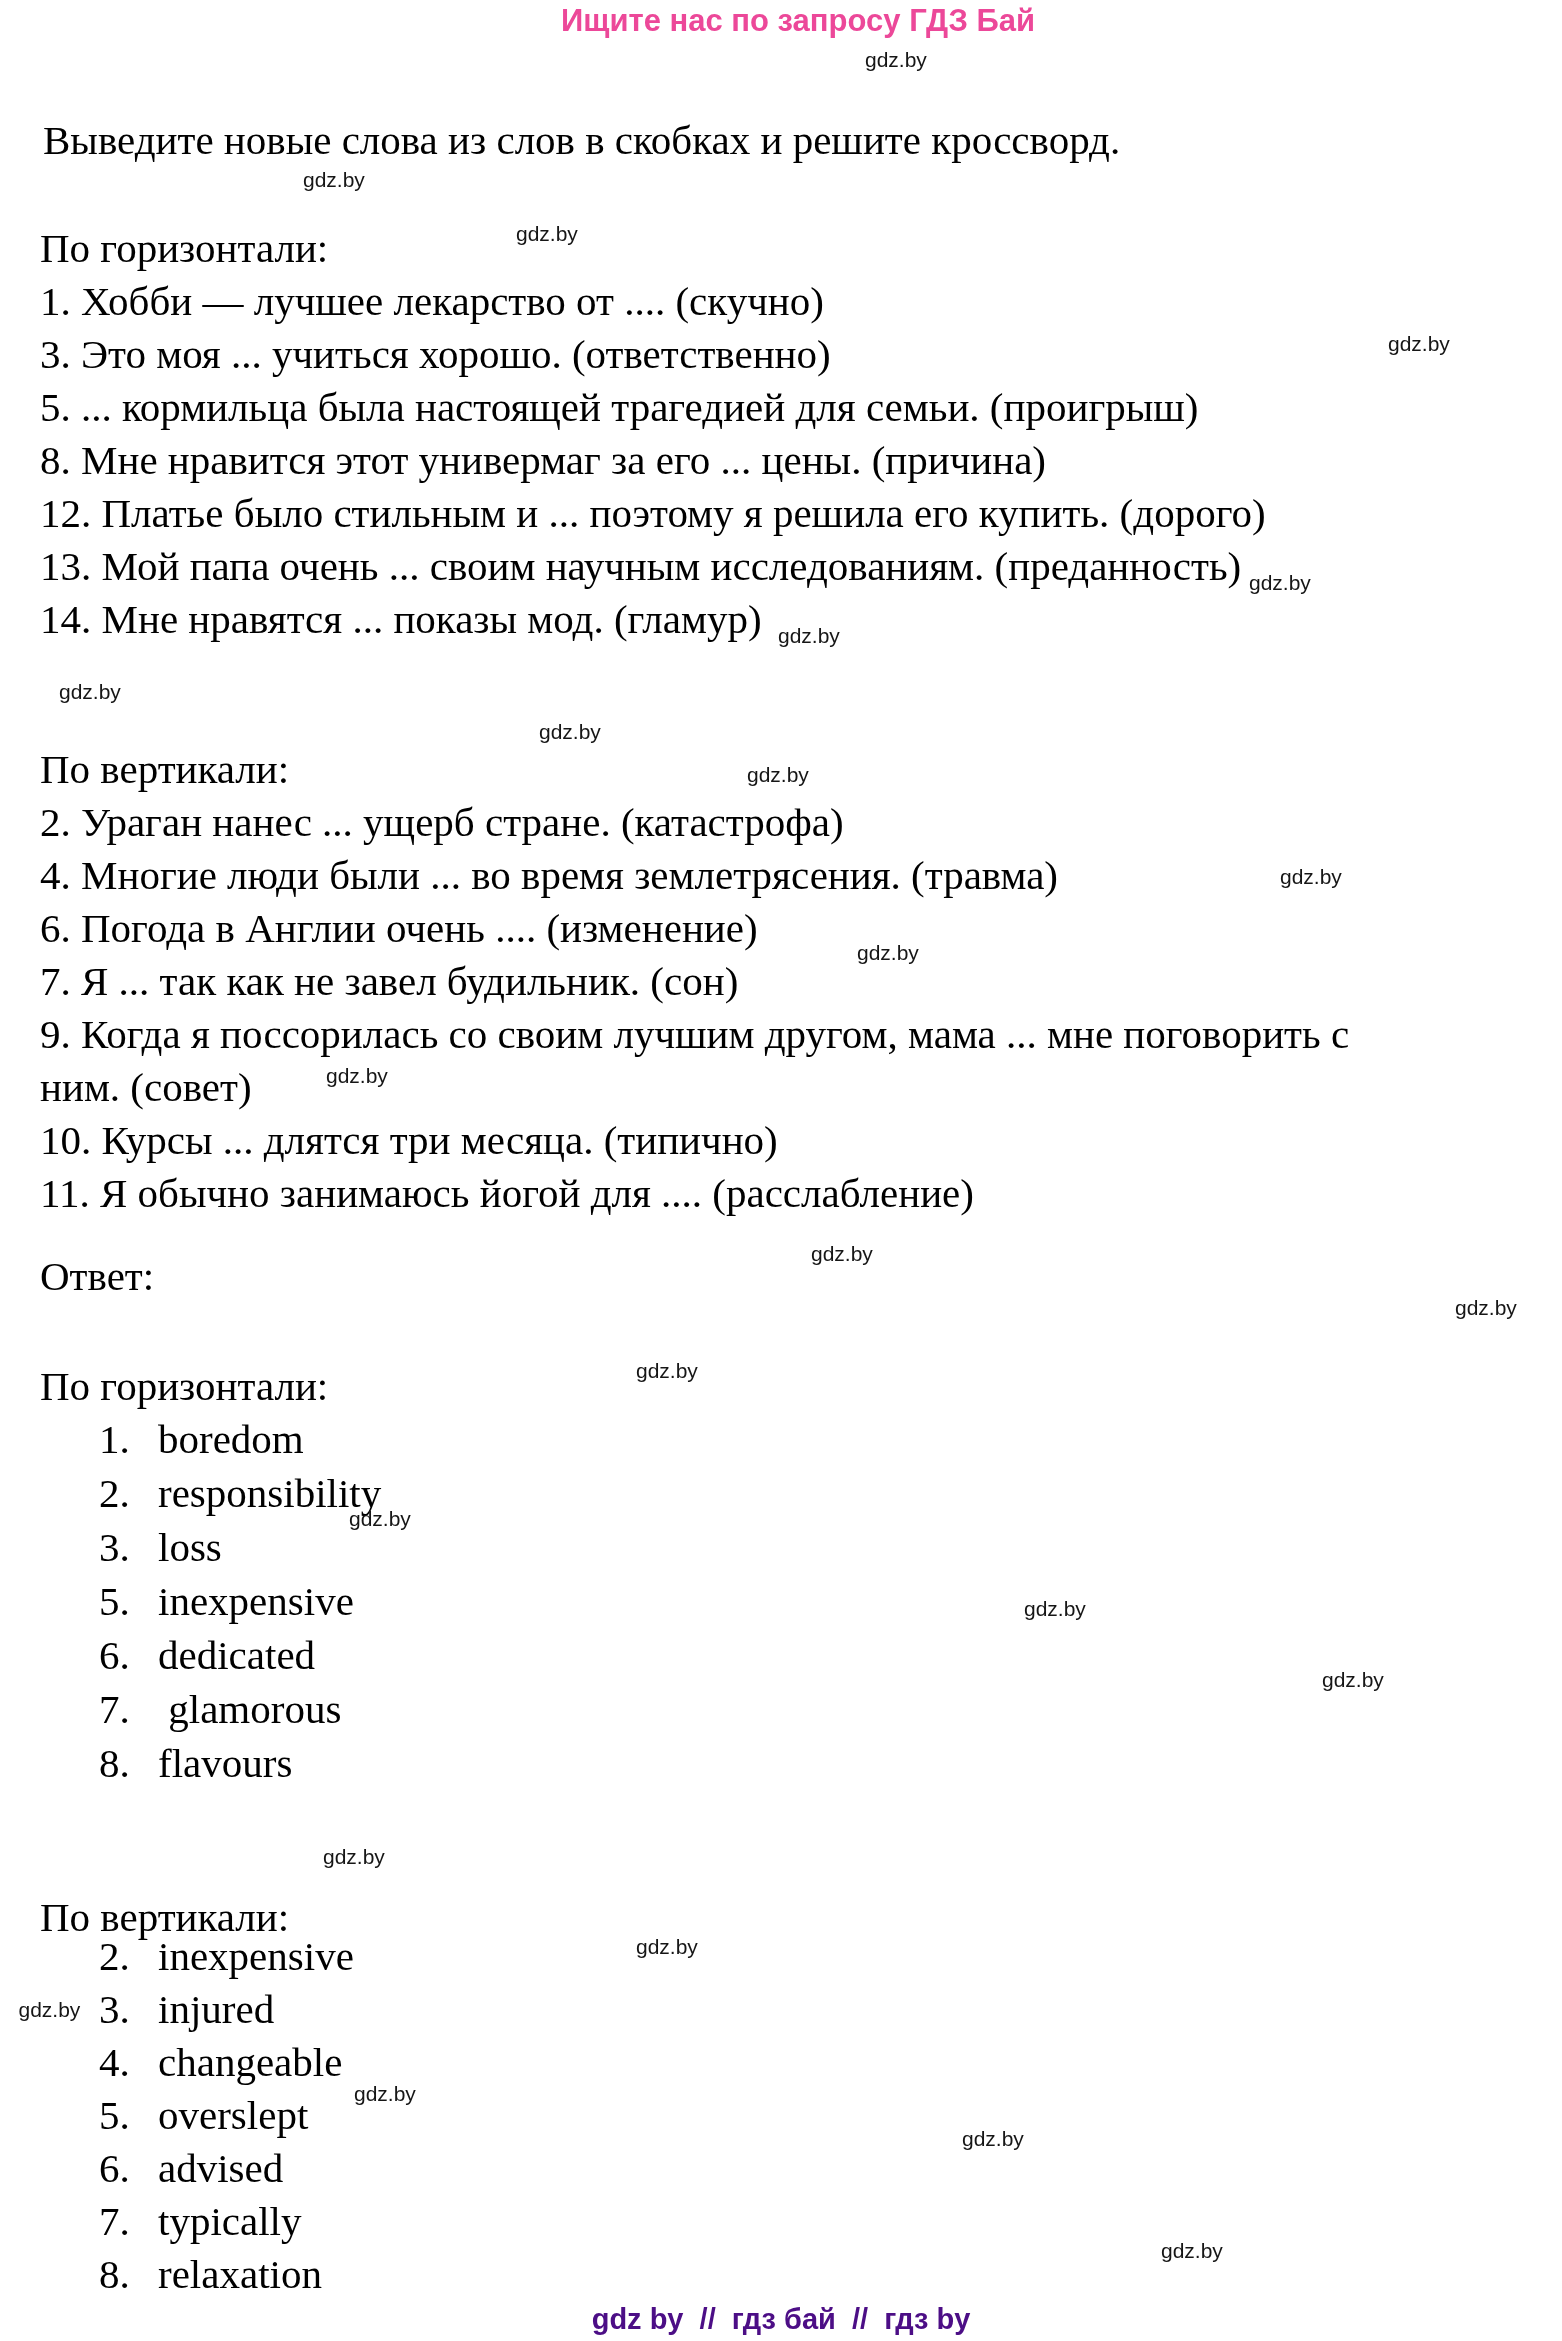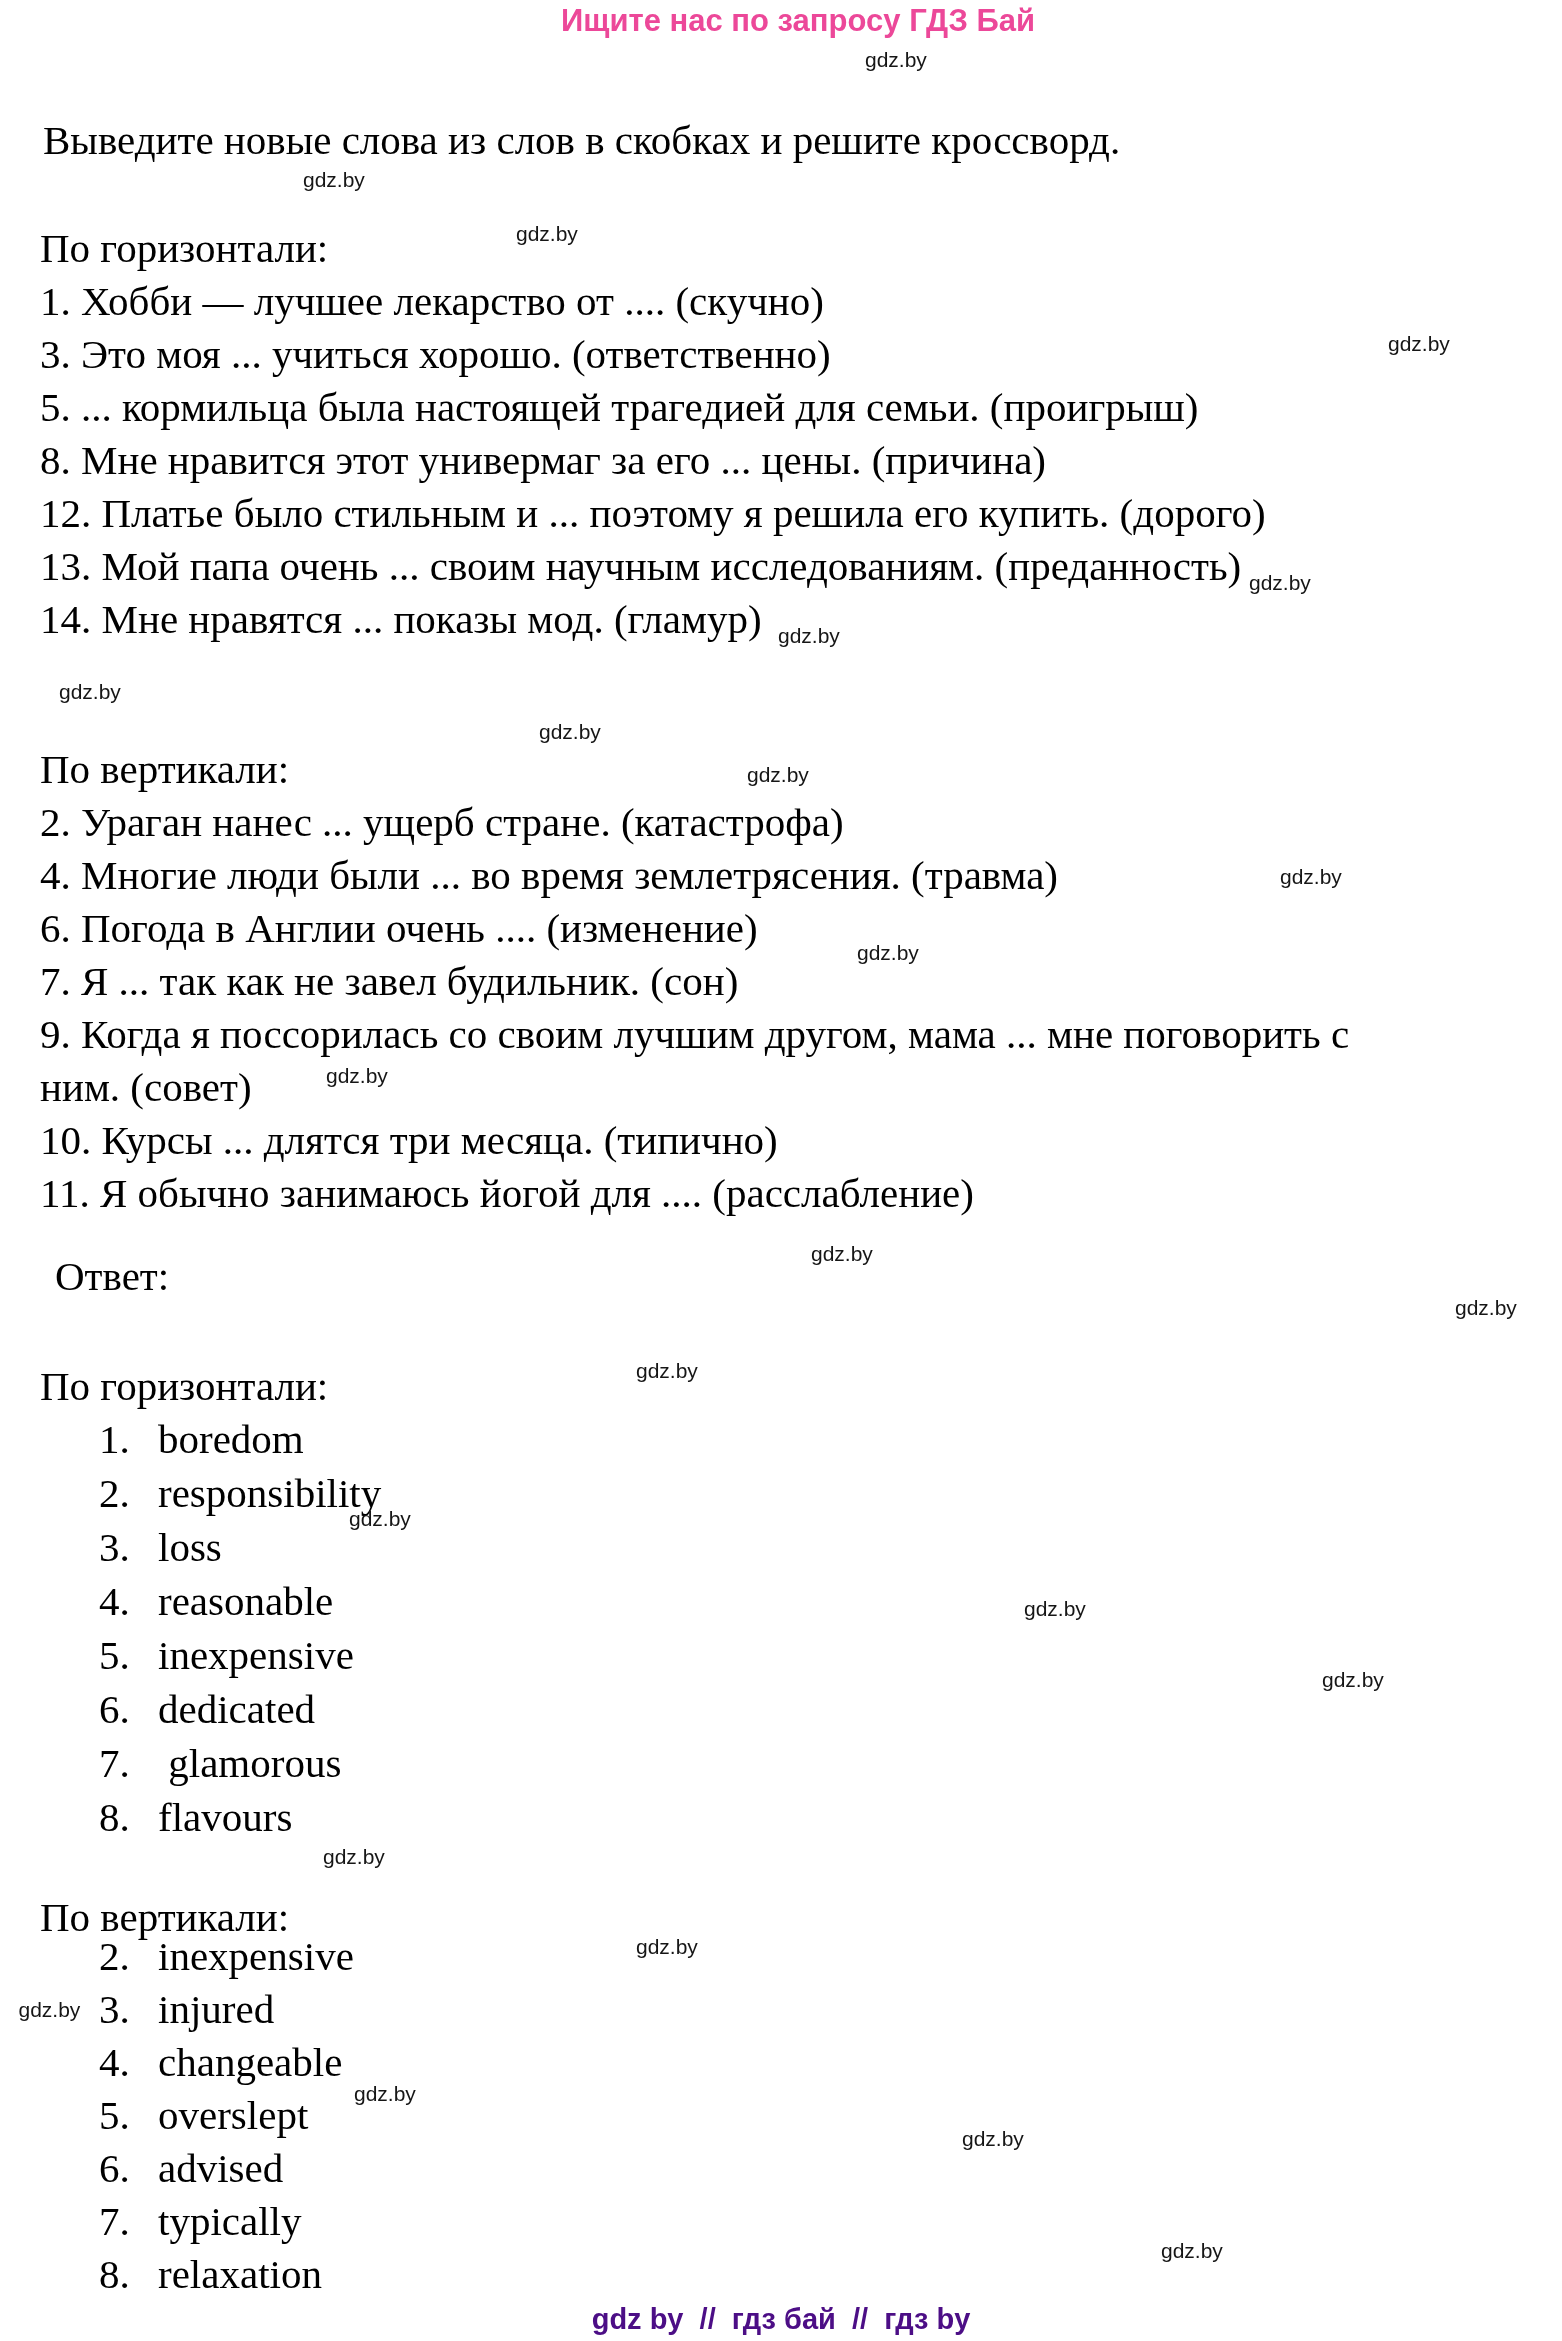--- a/index.html
+++ b/index.html
@@ -10,21 +10,21 @@
   .title{position:absolute;left:43px;top:59px;margin:0;font-size:45px;font-weight:bold;
          letter-spacing:0.8px;}
   .instruction{position:absolute;left:43px;top:116px;margin:0;font-size:41px;}
   .section{position:absolute;left:40px;width:1506px;}
   .section-heading{font-size:41px;}
   .clue-lines .clue-line{font-size:41px;line-height:53px;white-space:pre-wrap;}
   .clues-across{top:222px;}
   .clues-across .section-heading{line-height:53px;}
   .clues-down{top:743px;}
   .clues-down .section-heading{line-height:53px;}
-  .answer-label{position:absolute;left:55px;top:1252px;font-size:41px;}
+  .answer-label{position:absolute;left:40px;top:1252px;font-size:41px;}
   .ans-heading-across{position:absolute;left:40px;top:1362px;font-size:41px;}
   .ans-heading-down{position:absolute;left:40px;top:1893px;font-size:41px;}
   .ans-list{position:absolute;left:99px;width:927px;}
   .ans-list-across{top:1412px;}
   .ans-list-across .ans-row{line-height:54px;}
   .ans-list-down{top:1930px;}
   .ans-list-down .ans-row{line-height:53px;}
   .ans-row{font-size:41px;}
   .ans-row .num{display:inline-block;width:59px;}
   .ans-row .word{white-space:pre;}
@@ -69,21 +69,20 @@
       </div>
   </section>
 
   <div class="answer-label">Ответ:</div>
 
   <div class="ans-heading-across">По горизонтали:</div>
   <div class="ans-list ans-list-across">
       <div class="ans-row"><span class="num">1.</span><span class="word">boredom</span></div>
       <div class="ans-row"><span class="num">2.</span><span class="word">responsibility</span></div>
       <div class="ans-row"><span class="num">3.</span><span class="word">loss</span></div>
-      <div class="ans-row"><span class="num">4.</span><span class="word">reasonable</span></div>
       <div class="ans-row"><span class="num">5.</span><span class="word">inexpensive</span></div>
       <div class="ans-row"><span class="num">6.</span><span class="word">dedicated</span></div>
       <div class="ans-row"><span class="num">7.</span><span class="word"> glamorous</span></div>
       <div class="ans-row"><span class="num">8.</span><span class="word">flavours</span></div>
     </div>
 
   <div class="ans-heading-down">По вертикали:</div>
   <div class="ans-list ans-list-down">
       <div class="ans-row"><span class="num">2.</span><span class="word">inexpensive</span></div>
       <div class="ans-row"><span class="num">3.</span><span class="word">injured</span></div>

